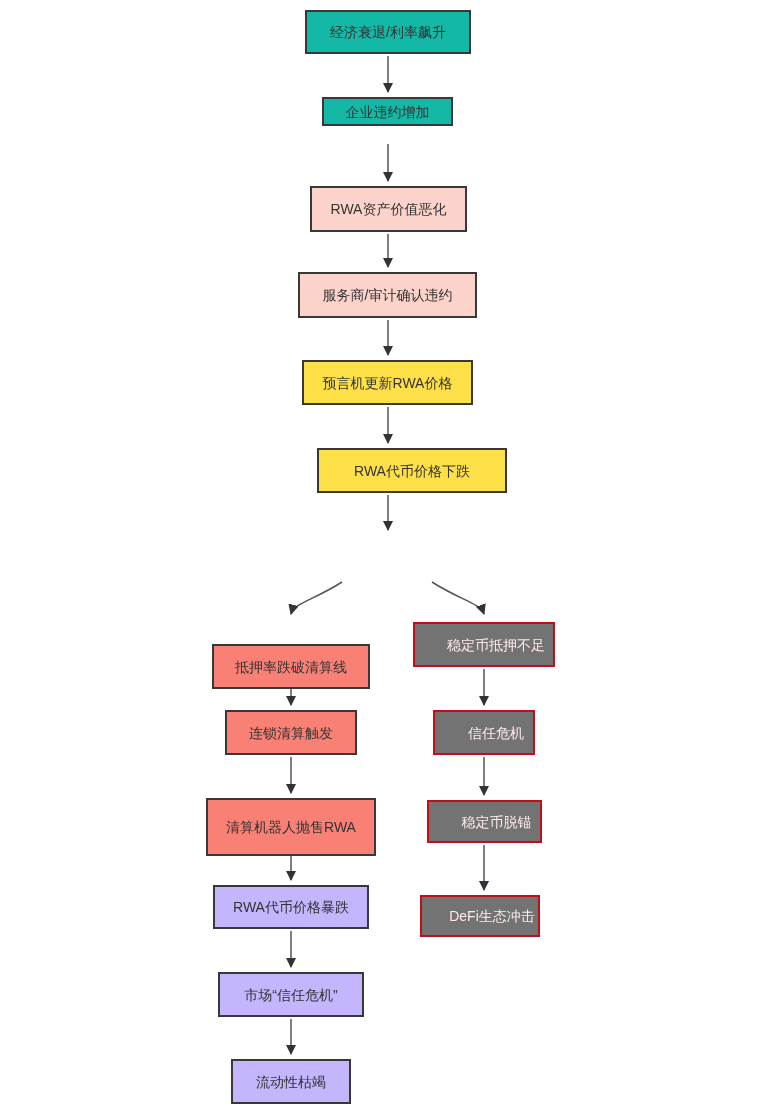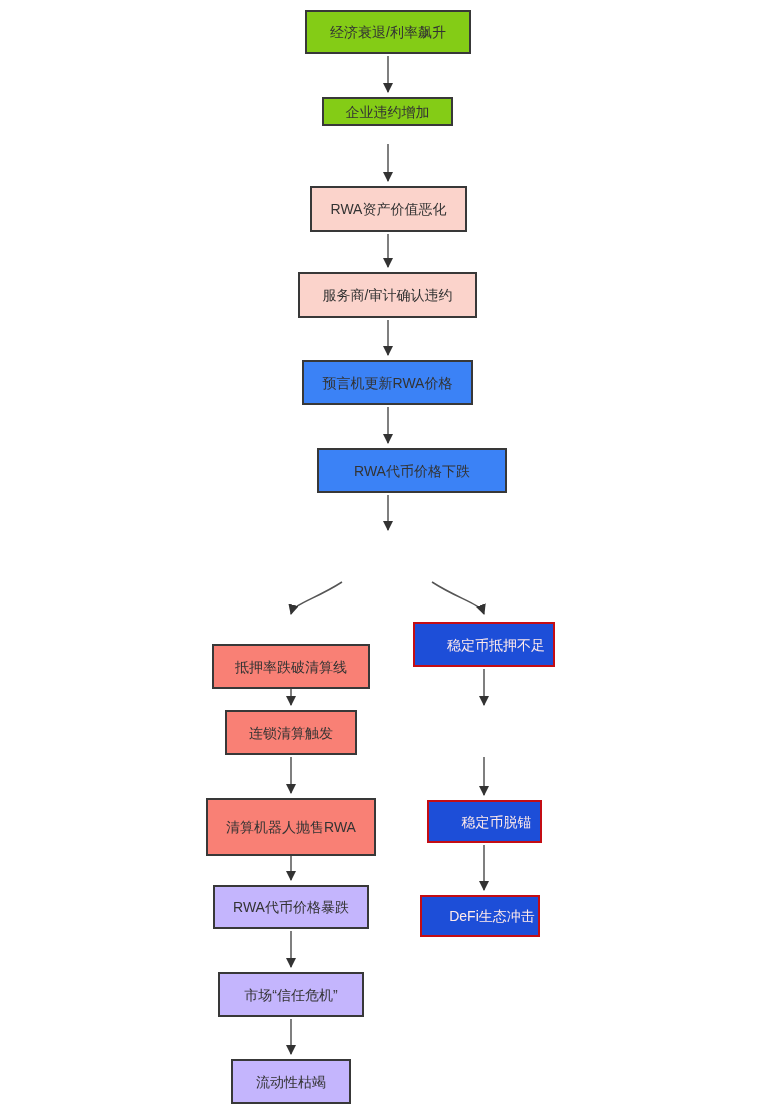--- a/index.html
+++ b/index.html
@@ -23,26 +23,26 @@
     border: 2px solid #383838;
     display: flex;
     align-items: center;
     justify-content: center;
     font-size: 14px;
     color: #333333;
     text-align: center;
     white-space: nowrap;
     line-height: 1;
   }
-  .tone-1 { background: #84cc16; }
+  .tone-1 { background: #14b8a6; }
   .tone-2 { background: #fbd3cb; }
-  .tone-3 { background: #3b82f6; }
+  .tone-3 { background: #fde047; }
   .tone-4 { background: #f98075; }
   .tone-5 { background: #c4b5fd; }
-  .tone-6 { background: #1d4ed8; border-color: #c40d14; color: #ffeaea; padding-left: 24px; }
+  .tone-6 { background: #737373; border-color: #c40d14; color: #ffeaea; padding-left: 24px; }
 
   
   .n0  { left:305px; top:10px;   width:166px; height:44px; }
   .n1  { left:322px; top:97px;   width:131px; height:29px; }
   .n2  { left:310px; top:186px;  width:157px; height:46px; }
   .n3  { left:298px; top:272px;  width:179px; height:46px; }
   .n4  { left:302px; top:360px;  width:171px; height:45px; }
   .n5  { left:309px; top:448px;  width:190px; height:45px;margin-left:8px; }
   .n6  { left:313px; top:535px;  width:147px; height:45px; }
   .n7  { left:212px; top:644px;  width:158px; height:45px; }
@@ -93,16 +93,17 @@
   <div class="node tone-2 n3">服务商/审计确认违约</div>
   <div class="node tone-3 n4">预言机更新RWA价格</div>
   <div class="node tone-3 n5">RWA代币价格下跌</div>
   <div class="node tone-4 n7">抵押率跌破清算线</div>
   <div class="node tone-4 n8">连锁清算触发</div>
   <div class="node tone-4 n9">清算机器人抛售RWA</div>
   <div class="node tone-5 n10">RWA代币价格暴跌</div>
   <div class="node tone-5 n11">市场“信任危机”</div>
   <div class="node tone-5 n12">流动性枯竭</div>
   <div class="node tone-6 n13">稳定币抵押不足</div>
+  <div class="node tone-6 n14">信任危机</div>
   <div class="node tone-6 n15">稳定币脱锚</div>
   <div class="node tone-6 n16">DeFi生态冲击</div>
 
 </div>
 
 </body></html>

